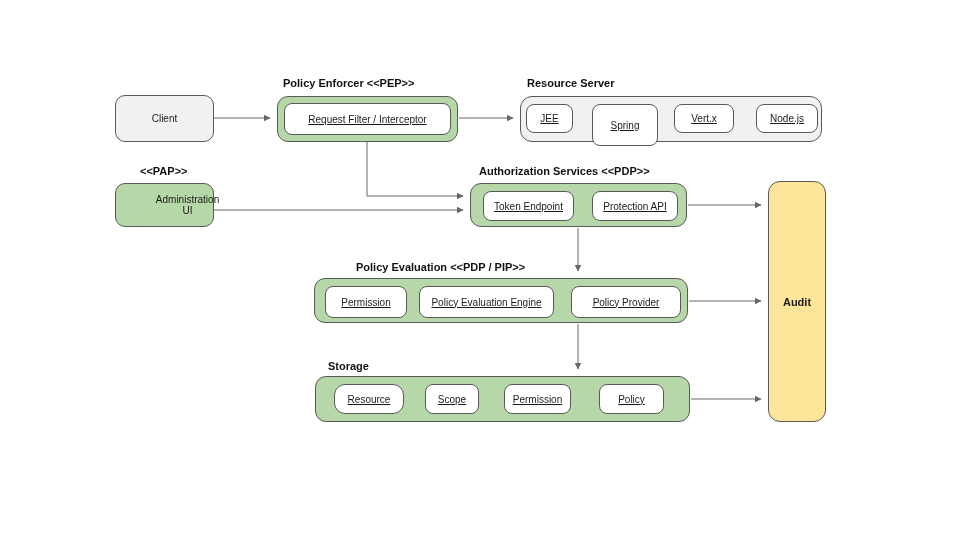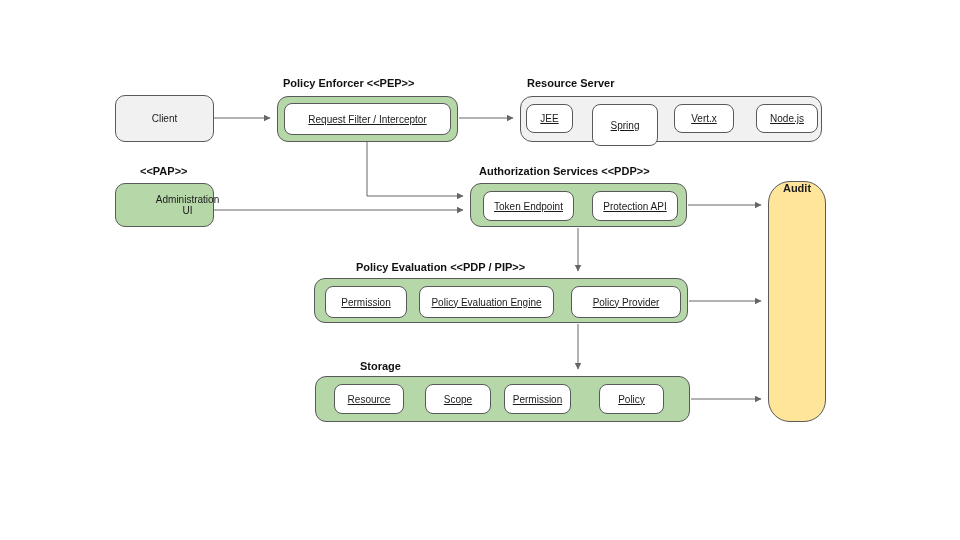--- a/index.html
+++ b/index.html
@@ -20,21 +20,21 @@
   .chip{
     position:absolute;box-sizing:border-box;background:#fff;border:1px solid var(--border);
     border-radius:8px;display:flex;align-items:center;justify-content:center;
     font-size:10px;white-space:nowrap;text-decoration:underline;
   }
   .group-title{
     position:absolute;font-size:11px;font-weight:bold;white-space:nowrap;color:#111;
   }
   .audit-node{
     position:absolute;box-sizing:border-box;background:var(--yellow-fill);border:1px solid var(--border);
-    border-radius:22px;display:flex;align-items:flex-start;justify-content:center;
+    border-radius:12px;display:flex;align-items:center;justify-content:center;
     font-size:11px;font-weight:bold;
   }
   .inner-chip{position:absolute;left:6px;top:6px;right:6px;bottom:6px;border-radius:8px;}
 </style>
 </head>
 <body>
 
 <div class="canvas">
 
   <svg class="arrow-layer" width="960" height="540" viewBox="0 0 960 540">
@@ -102,26 +102,26 @@
       <span>Permission</span>
     </div>
     <div class="chip" style="left:256px;top:7px;width:110px;height:32px;">
       <span>Policy Provider</span>
     </div>
     <div class="chip" style="left:104px;top:7px;width:135px;height:32px;">
       <span>Policy Evaluation Engine</span>
     </div>
   </div>
 
-  <div class="group-title" style="left:360px;top:360px;">Storage</div>
+  <div class="group-title" style="left:328px;top:360px;">Storage</div>
   <div class="container-node green-container" style="left:315px;top:376px;width:375px;height:46px;">
-    <div class="chip" style="left:18px;top:7px;width:70px;height:30px;">
+    <div class="chip" style="left:18px;top:7px;width:70px;height:30px;border-radius:11px;">
       <span>Resource</span>
     </div>
-    <div class="chip" style="left:109px;top:7px;width:66px;height:30px;">
+    <div class="chip" style="left:109px;top:7px;width:54px;height:30px;">
       <span>Scope</span>
     </div>
     <div class="chip" style="left:188px;top:7px;width:67px;height:30px;">
       <span>Permission</span>
     </div>
     <div class="chip" style="left:283px;top:7px;width:65px;height:30px;text-align:center;">
       <span>Policy</span>
     </div>
   </div>
 

